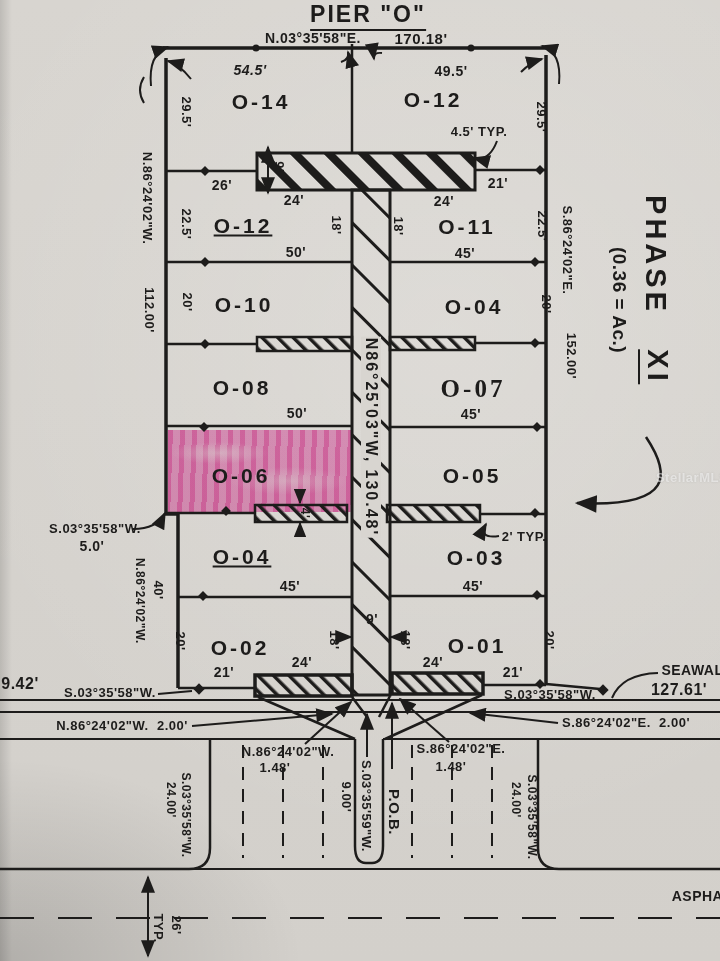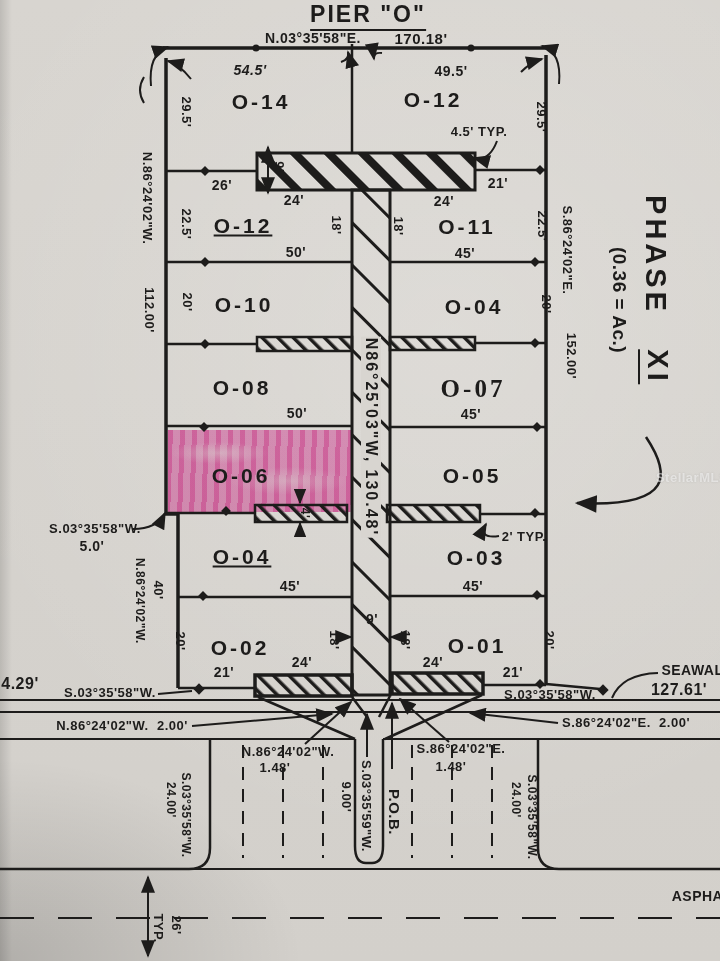--- a/index.html
+++ b/index.html
@@ -165,21 +165,21 @@
       <span class="lbl lot" style="left: 240px; top: 647px; font-size: 21px; transform: translate(-50%, -50%) rotate(0deg);">O-02</span>
       <span class="lbl lot" style="left: 477px; top: 645px; font-size: 21px; transform: translate(-50%, -50%) rotate(0deg);">O-01</span>
       <span class="lbl" style="left: 302px; top: 662px; font-size: 14px; transform: translate(-50%, -50%) rotate(0deg);">24'</span>
       <span class="lbl" style="left: 433px; top: 662px; font-size: 14px; transform: translate(-50%, -50%) rotate(0deg);">24'</span>
       <span class="lbl" style="left: 224px; top: 672px; font-size: 14px; transform: translate(-50%, -50%) rotate(0deg);">21'</span>
       <span class="lbl" style="left: 513px; top: 672px; font-size: 14px; transform: translate(-50%, -50%) rotate(0deg);">21'</span>
       <span class="lbl" style="left: 697px; top: 670px; font-size: 14px; transform: translate(-50%, -50%) rotate(0deg);">SEAWALL</span>
       <span class="lbl" style="left: 679px; top: 690px; font-size: 16px; transform: translate(-50%, -50%) rotate(0deg);">127.61'</span>
       <span class="lbl" style="left: 110px; top: 692px; font-size: 13px; transform: translate(-50%, -50%) rotate(0deg);">S.03°35'58"W.</span>
       <span class="lbl" style="left: 550px; top: 694px; font-size: 13px; transform: translate(-50%, -50%) rotate(0deg);">S.03°35'58"W.</span>
-      <span class="lbl" style="left: 20px; top: 684px; font-size: 16px; transform: translate(-50%, -50%) rotate(0deg);">4.29'</span>
+      <span class="lbl" style="left: 20px; top: 684px; font-size: 16px; transform: translate(-50%, -50%) rotate(0deg);">9.42'</span>
       <span class="lbl" style="left: 122px; top: 725px; font-size: 13px; transform: translate(-50%, -50%) rotate(0deg);">N.86°24'02"W.  2.00'</span>
       <span class="lbl" style="left: 626px; top: 722px; font-size: 13px; transform: translate(-50%, -50%) rotate(0deg);">S.86°24'02"E.  2.00'</span>
       <span class="lbl" style="left: 288px; top: 751px; font-size: 13px; transform: translate(-50%, -50%) rotate(0deg);">N.86°24'02"W.</span>
       <span class="lbl" style="left: 275px; top: 767px; font-size: 13px; transform: translate(-50%, -50%) rotate(0deg);">1.48'</span>
       <span class="lbl" style="left: 461px; top: 748px; font-size: 13px; transform: translate(-50%, -50%) rotate(0deg);">S.86°24'02"E.</span>
       <span class="lbl" style="left: 451px; top: 766px; font-size: 13px; transform: translate(-50%, -50%) rotate(0deg);">1.48'</span>
       <span class="lbl" style="left: 706px; top: 896px; font-size: 14px; transform: translate(-50%, -50%) rotate(0deg);">ASPHALT</span>
       <span class="lbl" style="left: 186px; top: 112px; font-size: 13px; transform: translate(-50%, -50%) rotate(90deg);">29.5'</span>
       <span class="lbl" style="left: 541px; top: 117px; font-size: 13px; transform: translate(-50%, -50%) rotate(90deg);">29.5'</span>
       <span class="lbl" style="left: 186px; top: 224px; font-size: 13px; transform: translate(-50%, -50%) rotate(90deg);">22.5'</span>

